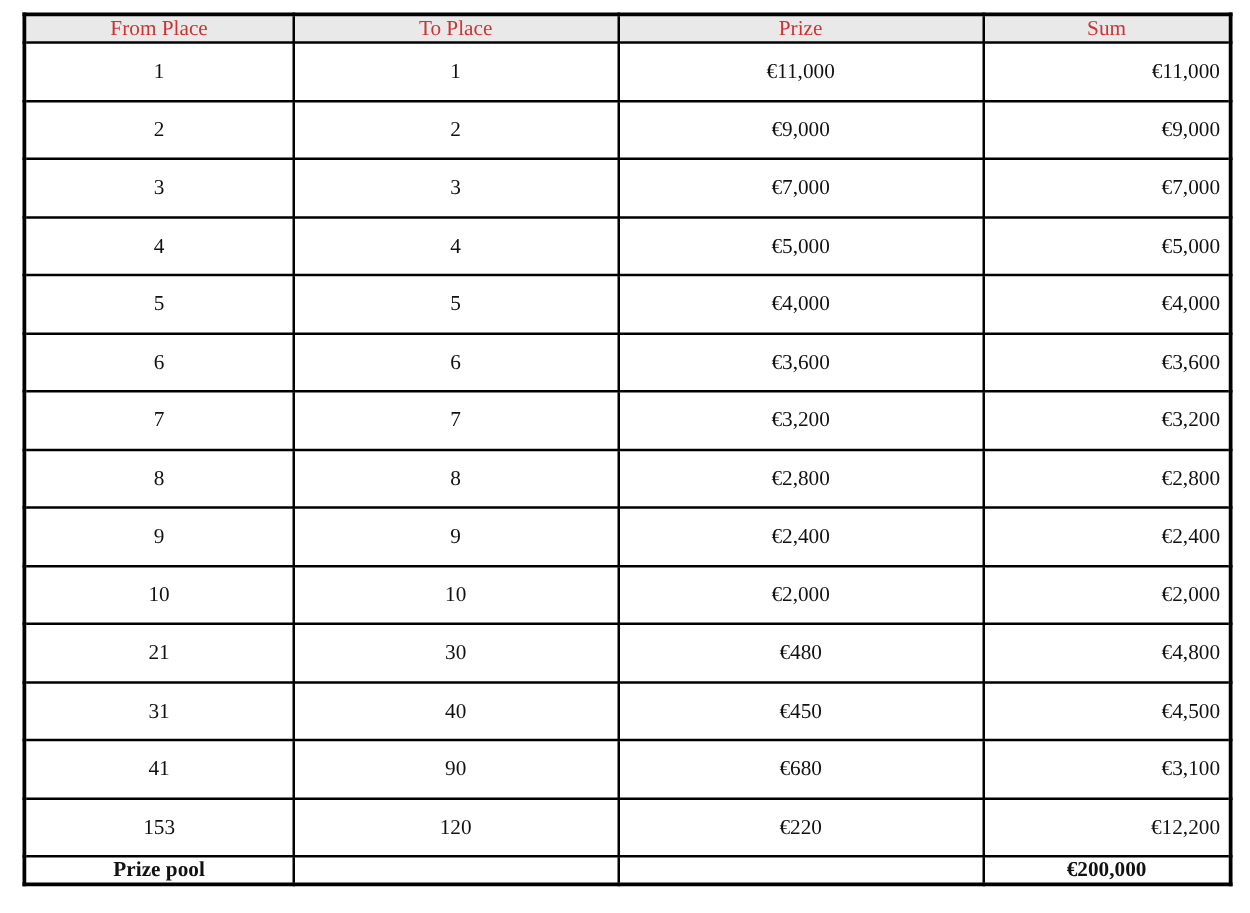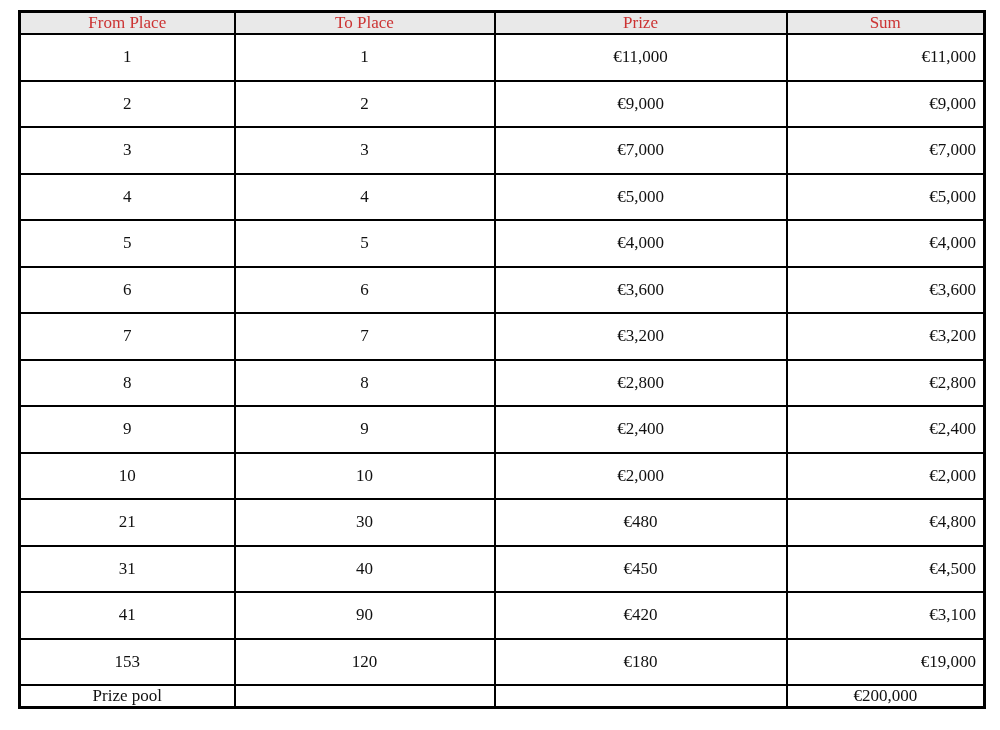--- a/index.html
+++ b/index.html
@@ -34,21 +34,21 @@
     white-space: nowrap;
     padding: 0;
   }
   .prize-table thead th {
     background: var(--header-bg, #e9e9e9);
     color: var(--header-text, #cc3333);
     text-align: center;
   }
   .prize-table td.center { text-align: center; }
   .prize-table td.right  { text-align: right; padding-right: 7px; }
-  .prize-table tfoot td  { font-weight: normal; }
+  .prize-table tfoot td  { font-weight: bold; }
   .prize-table tfoot td.center { text-align: center; }
 </style>
 </head>
 <body style="background: rgb(255, 255, 255);">
 
 <table class="prize-table">
   <colgroup>
     <col style="width:215px">
     <col style="width:260px">
     <col style="width:292px">
@@ -131,28 +131,28 @@
       </tr>
       <tr>
         <td class="center">31</td>
         <td class="center">40</td>
         <td class="center">€450</td>
         <td class="right">€4,500</td>
       </tr>
       <tr>
         <td class="center">41</td>
         <td class="center">90</td>
-        <td class="center">€420</td>
+        <td class="center">€680</td>
         <td class="right">€3,100</td>
       </tr>
       <tr>
         <td class="center">153</td>
         <td class="center">120</td>
-        <td class="center">€180</td>
-        <td class="right">€19,000</td>
+        <td class="center">€220</td>
+        <td class="right">€12,200</td>
       </tr>
     </tbody>
   <tfoot>
     <tr>
       <td class="center">Prize pool</td>
       <td class="center"></td>
       <td class="center"></td>
       <td class="center">€200,000</td>
     </tr>
   </tfoot>

